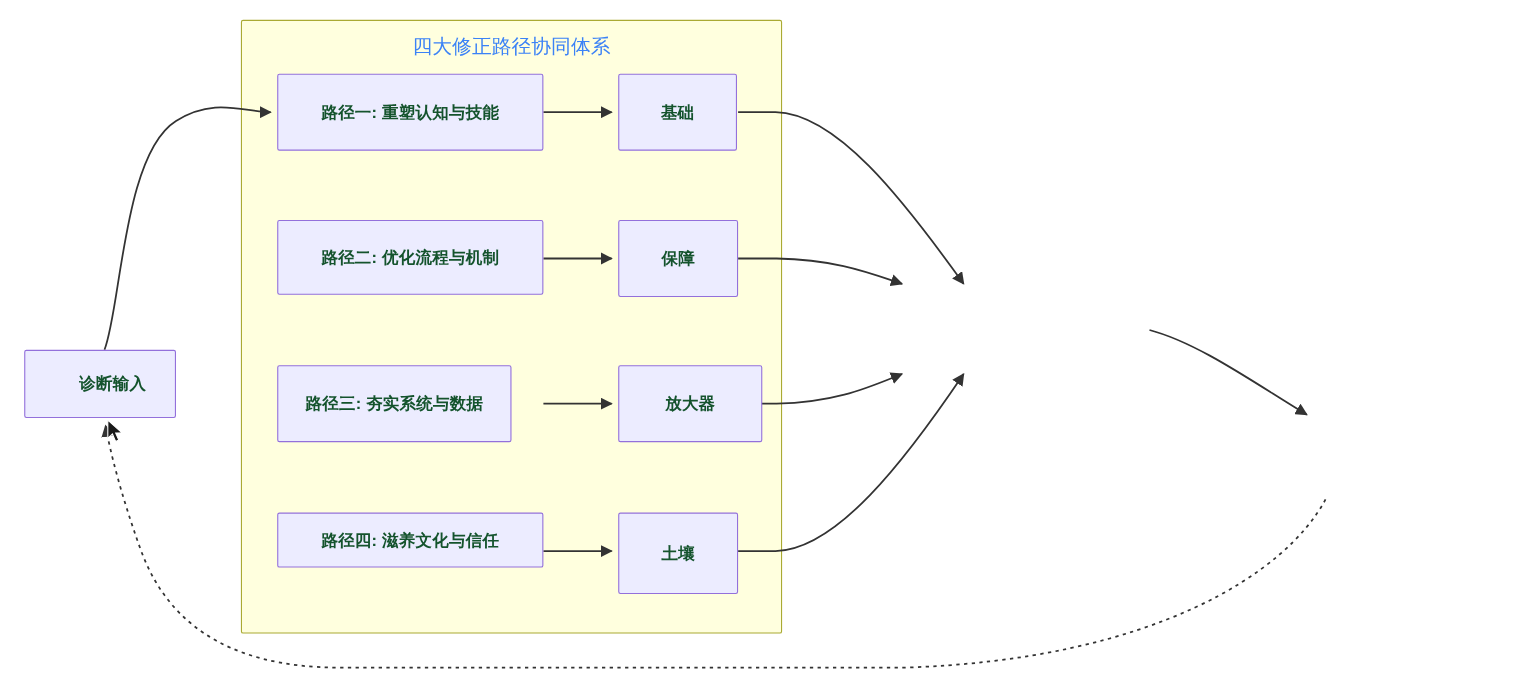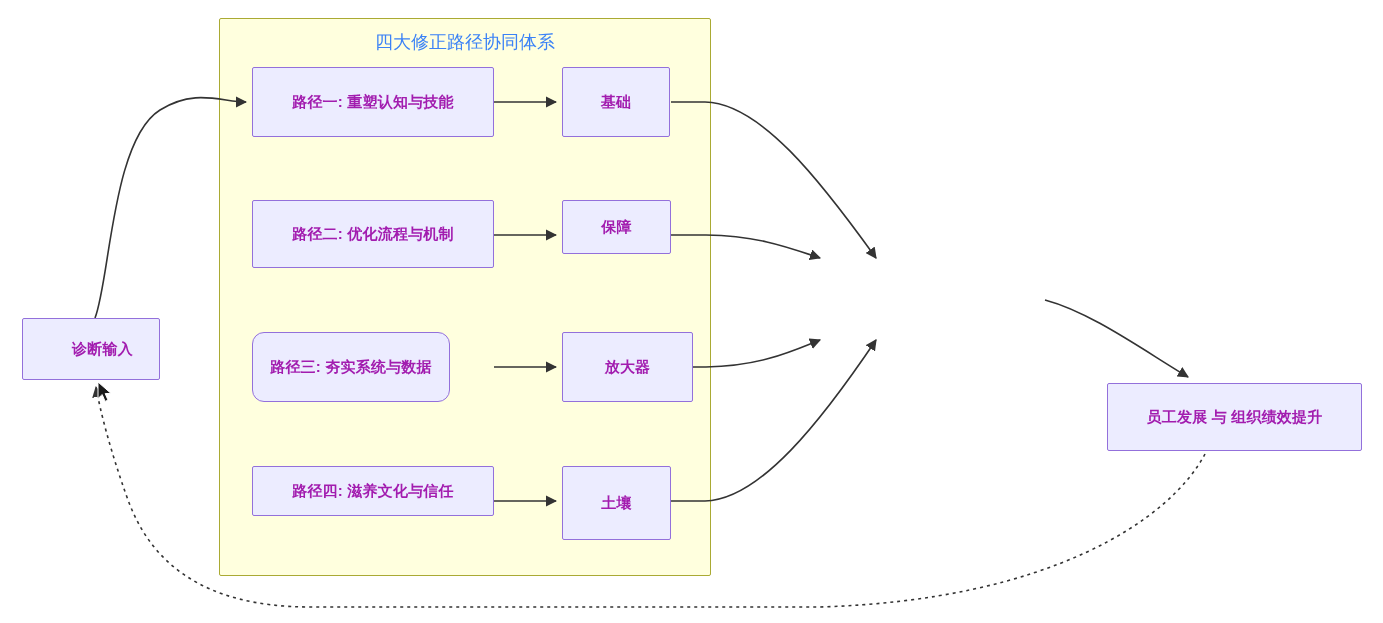--- a/index.html
+++ b/index.html
@@ -43,21 +43,21 @@
   }
   .node {
     position: absolute;
     box-sizing: border-box;
     background: #ececff;
     border: 1px solid #9370db;
     border-radius: 2px;
     display: flex;
     align-items: center;
     justify-content: center;
-    color: #a21caf;
+    color: #14532d;
     font-size: 15px;
     font-weight: bold;
     white-space: nowrap;
     letter-spacing: 0.2px;
   }
   .node-label {
     display: block;
     text-align: center;
   }
   .cursor {
@@ -115,42 +115,39 @@
   </div>
 
   <div class="node" id="node-role1" style="left: 562px; top: 67px; width: 108px; height: 70px;">
     <span class="node-label">基础</span>
   </div>
 
   <div class="node" id="node-path2" style="left: 252px; top: 200px; width: 242px; height: 68px;">
     <span class="node-label">路径二: 优化流程与机制</span>
   </div>
 
-  <div class="node" id="node-role2" style="left: 562px; top: 200px; width: 109px; height: 54px;">
+  <div class="node" id="node-role2" style="left: 562px; top: 200px; width: 109px; height: 70px;">
     <span class="node-label">保障</span>
   </div>
 
-  <div class="node" id="node-path3" style="left: 252px; top: 332px; width: 198px; height: 70px; border-radius: 12px;">
+  <div class="node" id="node-path3" style="left: 252px; top: 332px; width: 213px; height: 70px;">
     <span class="node-label">路径三: 夯实系统与数据</span>
   </div>
 
   <div class="node" id="node-role3" style="left: 562px; top: 332px; width: 131px; height: 70px;">
     <span class="node-label">放大器</span>
   </div>
 
   <div class="node" id="node-path4" style="left: 252px; top: 466px; width: 242px; height: 50px;">
     <span class="node-label">路径四: 滋养文化与信任</span>
   </div>
 
   <div class="node" id="node-role4" style="left: 562px; top: 466px; width: 109px; height: 74px;">
     <span class="node-label">土壤</span>
   </div>
 
 
-  <div class="node" id="node-outcome" style="left: 1107px; top: 383px; width: 255px; height: 68px;">
-    <span class="node-label">员工发展 与 组织绩效提升</span>
-  </div>
 
   <svg class="cursor" id="mouse-cursor" width="18" height="24" viewBox="0 0 18 24" xmlns="http://www.w3.org/2000/svg" style="left: 97px; top: 381px;">
     <path d="M1 1 L1 17.5 L5.2 13.6 L8.1 20.4 L11 19.1 L8.2 12.6 L14 12.4 Z" fill="#1a1a1a" stroke="#ffffff" stroke-width="1"></path>
   </svg>
 
 </div>
 
 </body></html>

